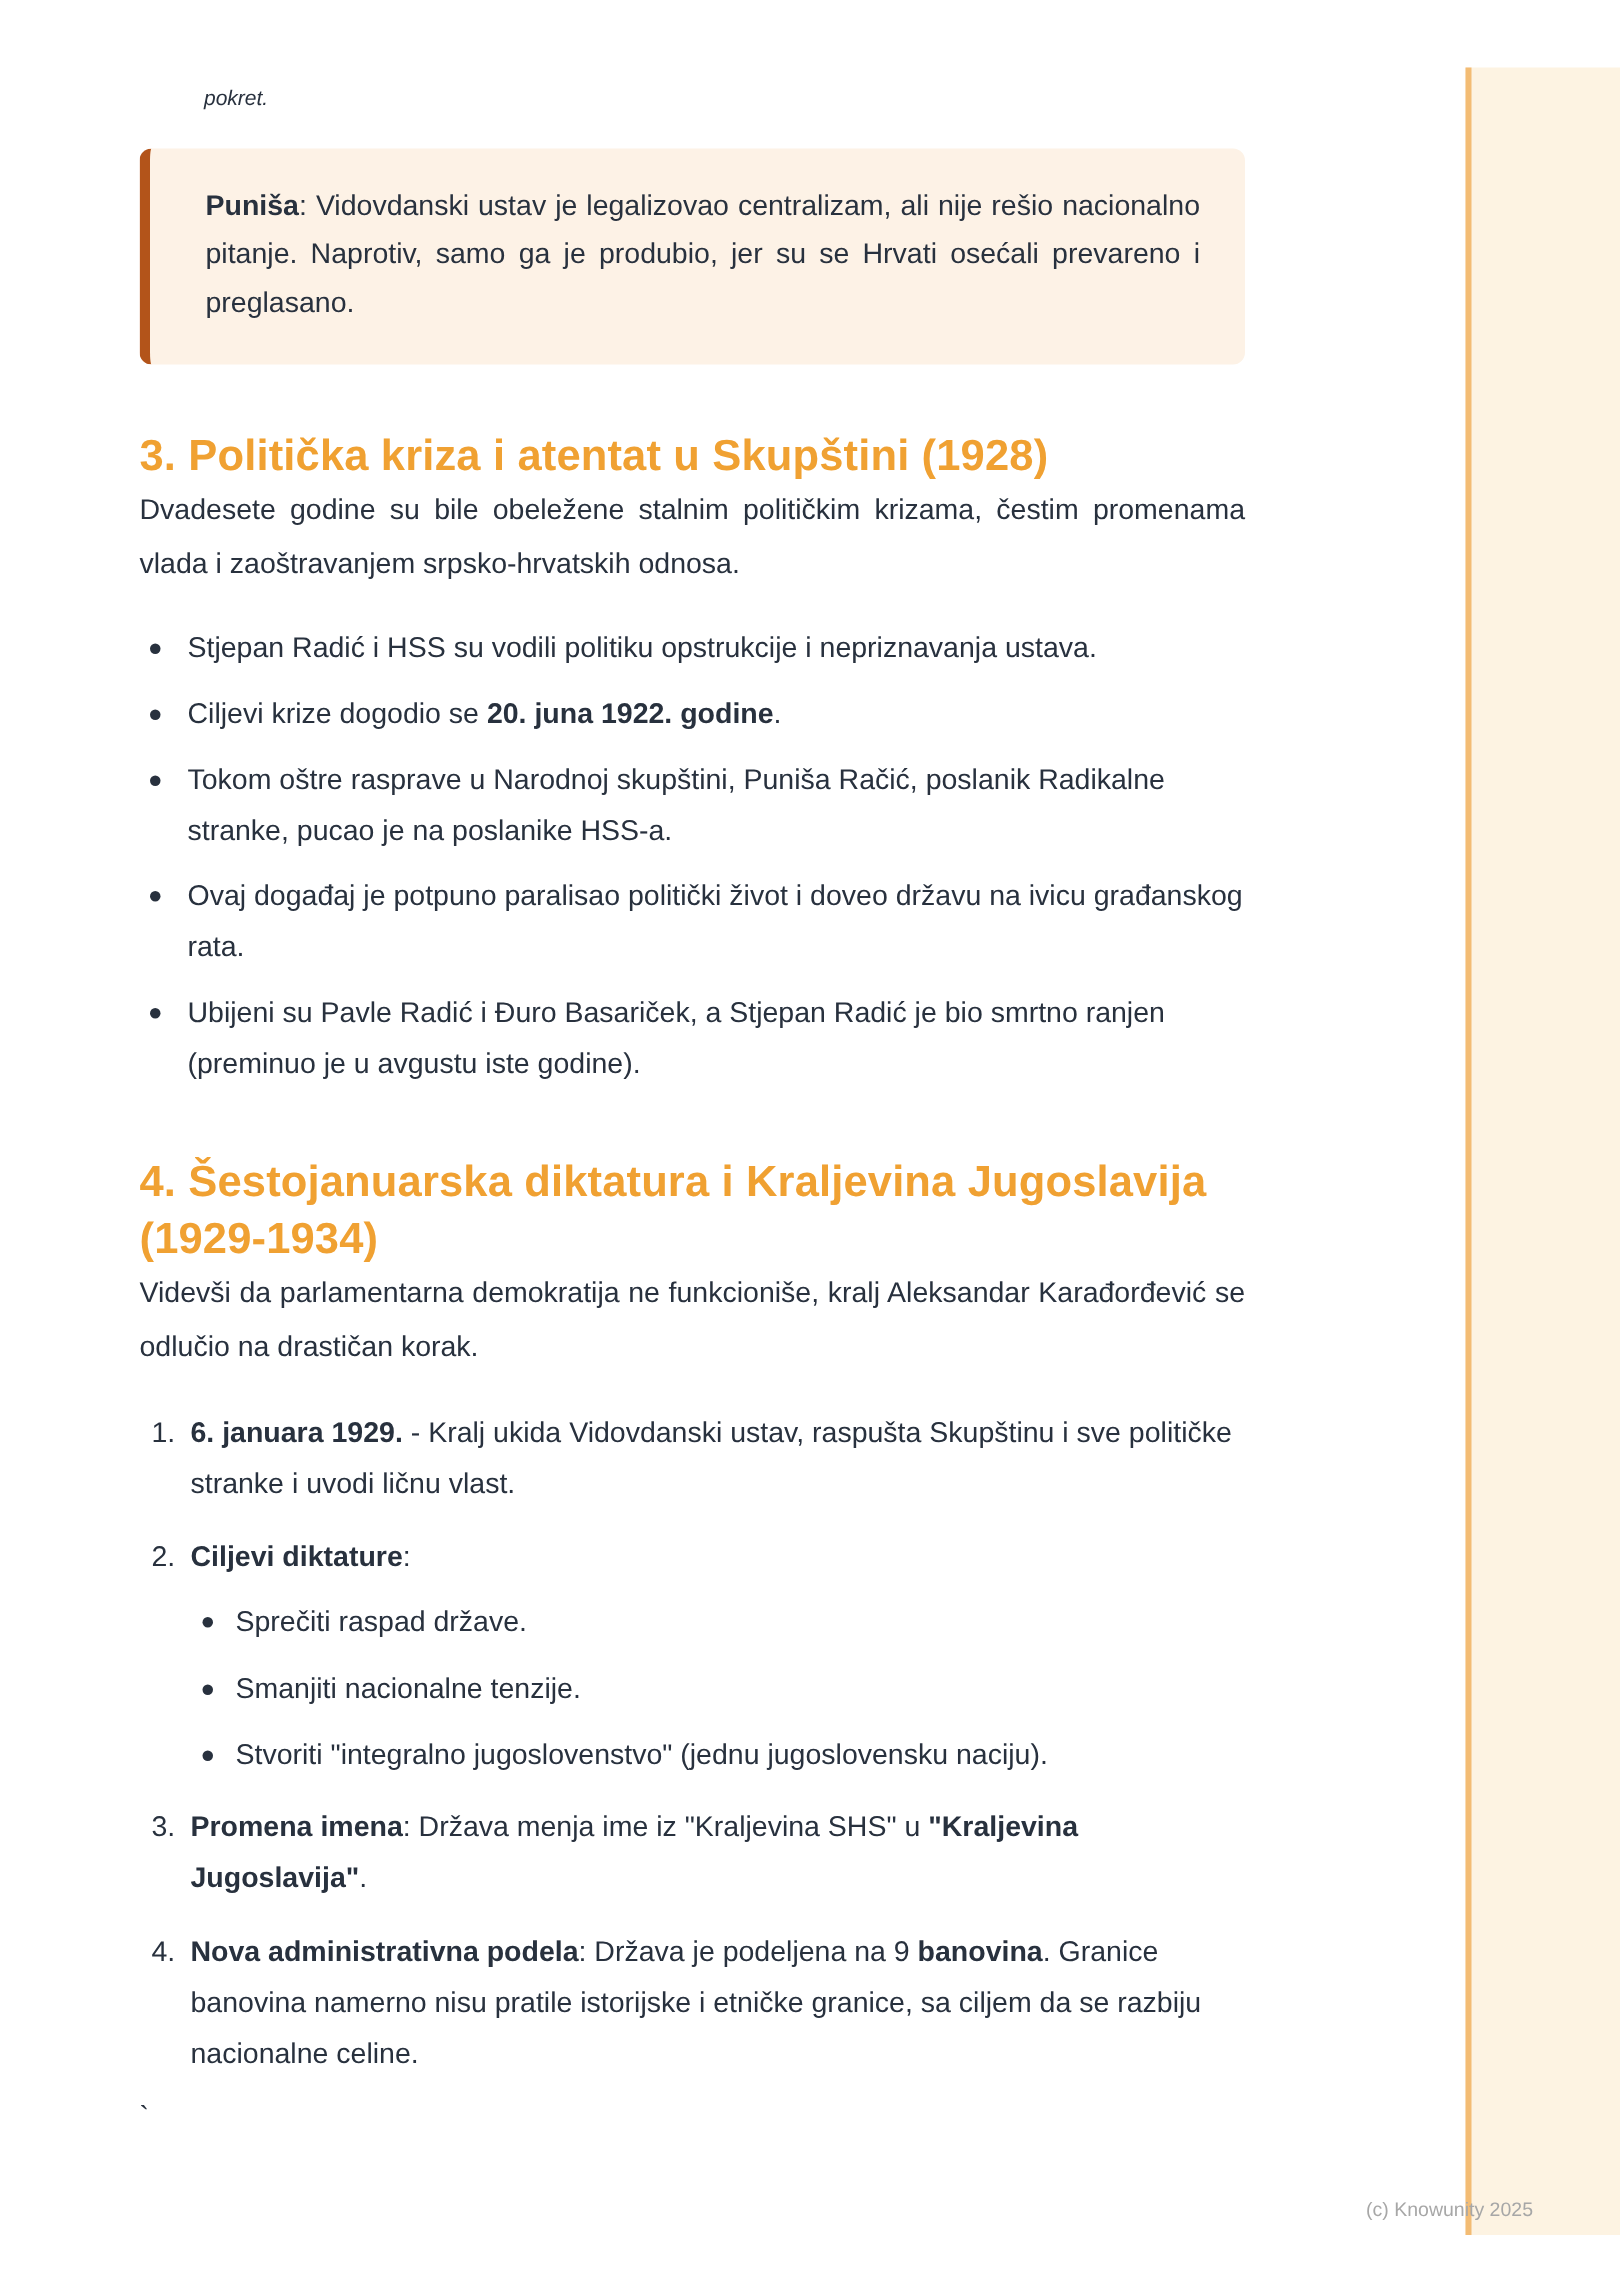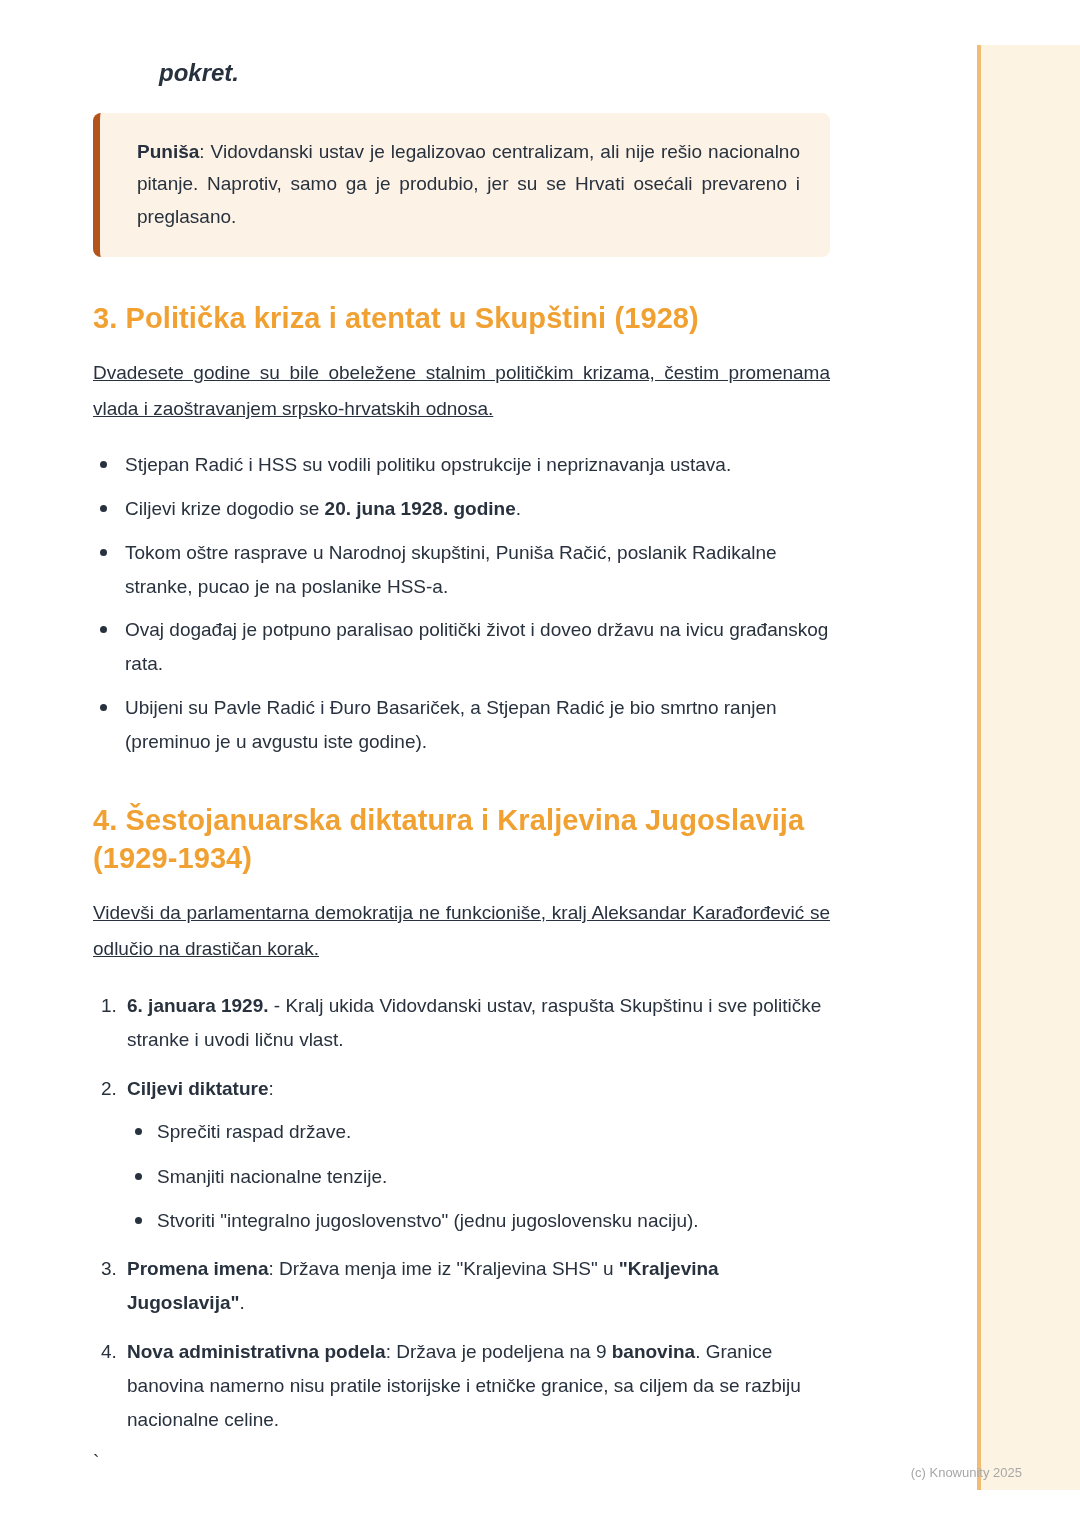--- a/index.html
+++ b/index.html
@@ -19,38 +19,38 @@
     --stripe-border: #f3bc74;
     --muted: #a7a7a7;
   }
   .sheet { position: relative; width: 1080px; height: 1528px; background: var(--page-bg); overflow: hidden; }
   .stripe {
     position: absolute; top: 45px; bottom: 38px; right: 0; width: 103px;
     background: var(--stripe-bg);
     border-left: 4px solid var(--stripe-border);
   }
   .content { position: absolute; left: 93px; top: 0; width: 737px; }
-  .fragment { margin: 56px 0 0 66px; font-style: italic; font-size: 24px; line-height: 1.4; font-weight: bold; }
+  .fragment { margin: 56px 0 0 43px; font-style: italic; font-size: 14px; line-height: 1.4; }
   .callout {
     margin-top: 23px;
     background: var(--callout-bg);
     border-left: 7px solid var(--callout-border);
     border-radius: 8px;
     padding: 23px 30px 23px 37px;
   }
   .callout-text { font-size: 19px; line-height: 1.72; text-align: justify; }
   .heading {
     margin-top: 42px;
     font-size: 29px;
     line-height: 1.32;
     color: var(--heading);
     font-weight: 700;
     letter-spacing: 0.1px;
   }
-  .para { margin-top: 18px; font-size: 19px; line-height: 1.9; text-align: justify; text-decoration: underline; }
+  .para { font-size: 19px; line-height: 1.9; text-align: justify; }
   ul.bullets { margin-top: 21px; list-style: none; }
   ul.bullets > li { position: relative; padding-left: 32px; margin-bottom: 10px; font-size: 19px; line-height: 1.78; }
   ul.bullets > li::before {
     content: ""; position: absolute; left: 7px; top: 13px;
     width: 7px; height: 7px; border-radius: 50%; background: var(--text);
   }
   ol.numbered { margin-top: 22px; list-style: none; counter-reset: num; }
   ol.numbered > li {
     position: relative; padding-left: 34px; margin-bottom: 14px;
     font-size: 19px; line-height: 1.8; counter-increment: num;
@@ -76,21 +76,21 @@
     <p class="fragment">pokret.</p>
 
     <div class="callout">
       <p class="callout-text"><strong>Puniša</strong><span>: Vidovdanski ustav je legalizovao centralizam, ali nije rešio nacionalno pitanje. Naprotiv, samo ga je produbio, jer su se Hrvati osećali prevareno i preglasano.</span></p>
     </div>
 
     <h2 class="heading">3. Politička kriza i atentat u Skupštini (1928)</h2>
     <p class="para">Dvadesete godine su bile obeležene stalnim političkim krizama, čestim promenama vlada i zaoštravanjem srpsko-hrvatskih odnosa.</p>
     <ul class="bullets">
         <li><span><span>Stjepan Radić i HSS su vodili politiku opstrukcije i nepriznavanja ustava.</span></span></li>
-        <li><span><span>Ciljevi krize dogodio se </span><strong>20. juna 1928. godine</strong><span>.</span></span></li>
+        <li><span><span>Ciljevi krize dogodio se </span><strong>20. juna 1922. godine</strong><span>.</span></span></li>
         <li><span><span>Tokom oštre rasprave u Narodnoj skupštini, Puniša Račić, poslanik Radikalne stranke, pucao je na poslanike HSS-a.</span></span></li>
         <li><span><span>Ovaj događaj je potpuno paralisao politički život i doveo državu na ivicu građanskog rata.</span></span></li>
         <li><span><span>Ubijeni su Pavle Radić i Đuro Basariček, a Stjepan Radić je bio smrtno ranjen (preminuo je u avgustu iste godine).</span></span></li>
       </ul>
 
     <h2 class="heading">4. Šestojanuarska diktatura i Kraljevina Jugoslavija (1929-1934)</h2>
     <p class="para">Videvši da parlamentarna demokratija ne funkcioniše, kralj Aleksandar Karađorđević se odlučio na drastičan korak.</p>
     <ol class="numbered">
         <li><span><strong>6. januara 1929.</strong><span> - Kralj ukida Vidovdanski ustav, raspušta Skupštinu i sve političke stranke i uvodi ličnu vlast.</span></span></li>
         <li><span><strong>Ciljevi diktature</strong><span>:</span></span><ul class="sub">

